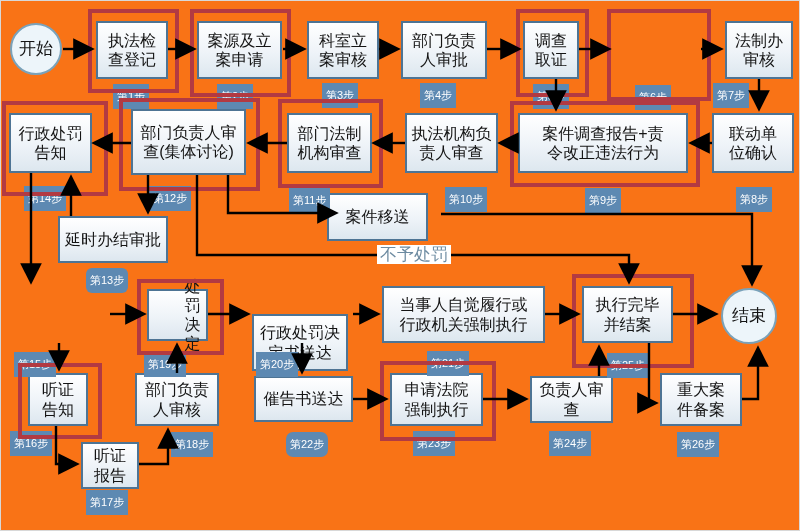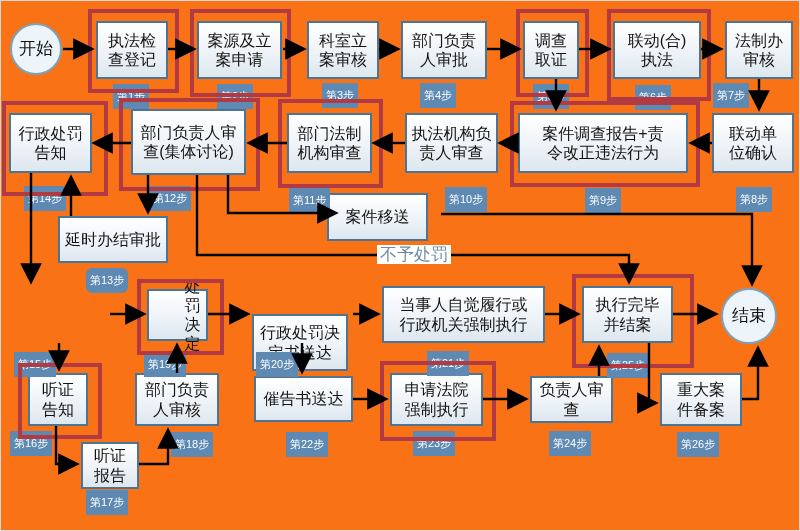--- a/index.html
+++ b/index.html
@@ -96,22 +96,20 @@
   <div class="node" style="left:95px;top:20px;width:72px;height:58px;">执法检
 查登记</div>
   <div class="node" style="left:196px;top:20px;width:85px;height:58px;">案源及立
 案申请</div>
   <div class="node" style="left:306px;top:20px;width:72px;height:58px;">科室立
 案审核</div>
   <div class="node" style="left:400px;top:20px;width:86px;height:58px;">部门负责
 人审批</div>
   <div class="node" style="left:522px;top:20px;width:56px;height:58px;">调查
 取证</div>
-  <div class="node" style="left:612px;top:20px;width:88px;height:58px;">联动(合)
-执法</div>
   <div class="node" style="left:711px;top:112px;width:82px;height:60px;">联动单
 位确认</div>
   <div class="node" style="left:724px;top:20px;width:68px;height:58px;">法制办
 审核</div>
   <div class="node" style="left:517px;top:112px;width:170px;height:60px;">案件调查报告+责
 令改正违法行为</div>
   <div class="node" style="left:404px;top:112px;width:93px;height:60px;">执法机构负
 责人审查</div>
   <div class="node" style="left:286px;top:112px;width:85px;height:60px;">部门法制
 机构审查</div>
@@ -157,21 +155,21 @@
   <div class="badge" style="left:148px;top:185px;">第12步</div>
   <div class="badge" style="left:85px;top:267px;border-radius:6px;">第13步</div>
   <div class="badge" style="left:23px;top:185px;">第14步</div>
   <div class="badge" style="left:13px;top:351px;">第15步</div>
   <div class="badge" style="left:9px;top:430px;">第16步</div>
   <div class="badge" style="left:85px;top:489px;">第17步</div>
   <div class="badge" style="left:170px;top:431px;">第18步</div>
   <div class="badge" style="left:143px;top:351px;">第19步</div>
   <div class="badge" style="left:255px;top:351px;">第20步</div>
   <div class="badge" style="left:426px;top:350px;">第21步</div>
-  <div class="badge" style="left:285px;top:431px;">第22步</div>
+  <div class="badge" style="left:285px;top:431px;border-radius:7px;">第22步</div>
   <div class="badge" style="left:412px;top:430px;">第23步</div>
   <div class="badge" style="left:548px;top:430px;">第24步</div>
   <div class="badge" style="left:606px;top:352px;">第25步</div>
   <div class="badge" style="left:676px;top:431px;">第26步</div>
 
   <div class="red" style="left:87px;top:8px;width:91px;height:84px;"></div>
   <div class="red" style="left:189px;top:8px;width:101px;height:88px;"></div>
   <div class="red" style="left:515px;top:8px;width:73px;height:88px;"></div>
   <div class="red" style="left:606px;top:8px;width:104px;height:92px;"></div>
   <div class="red" style="left:509px;top:100px;width:190px;height:86px;"></div>

